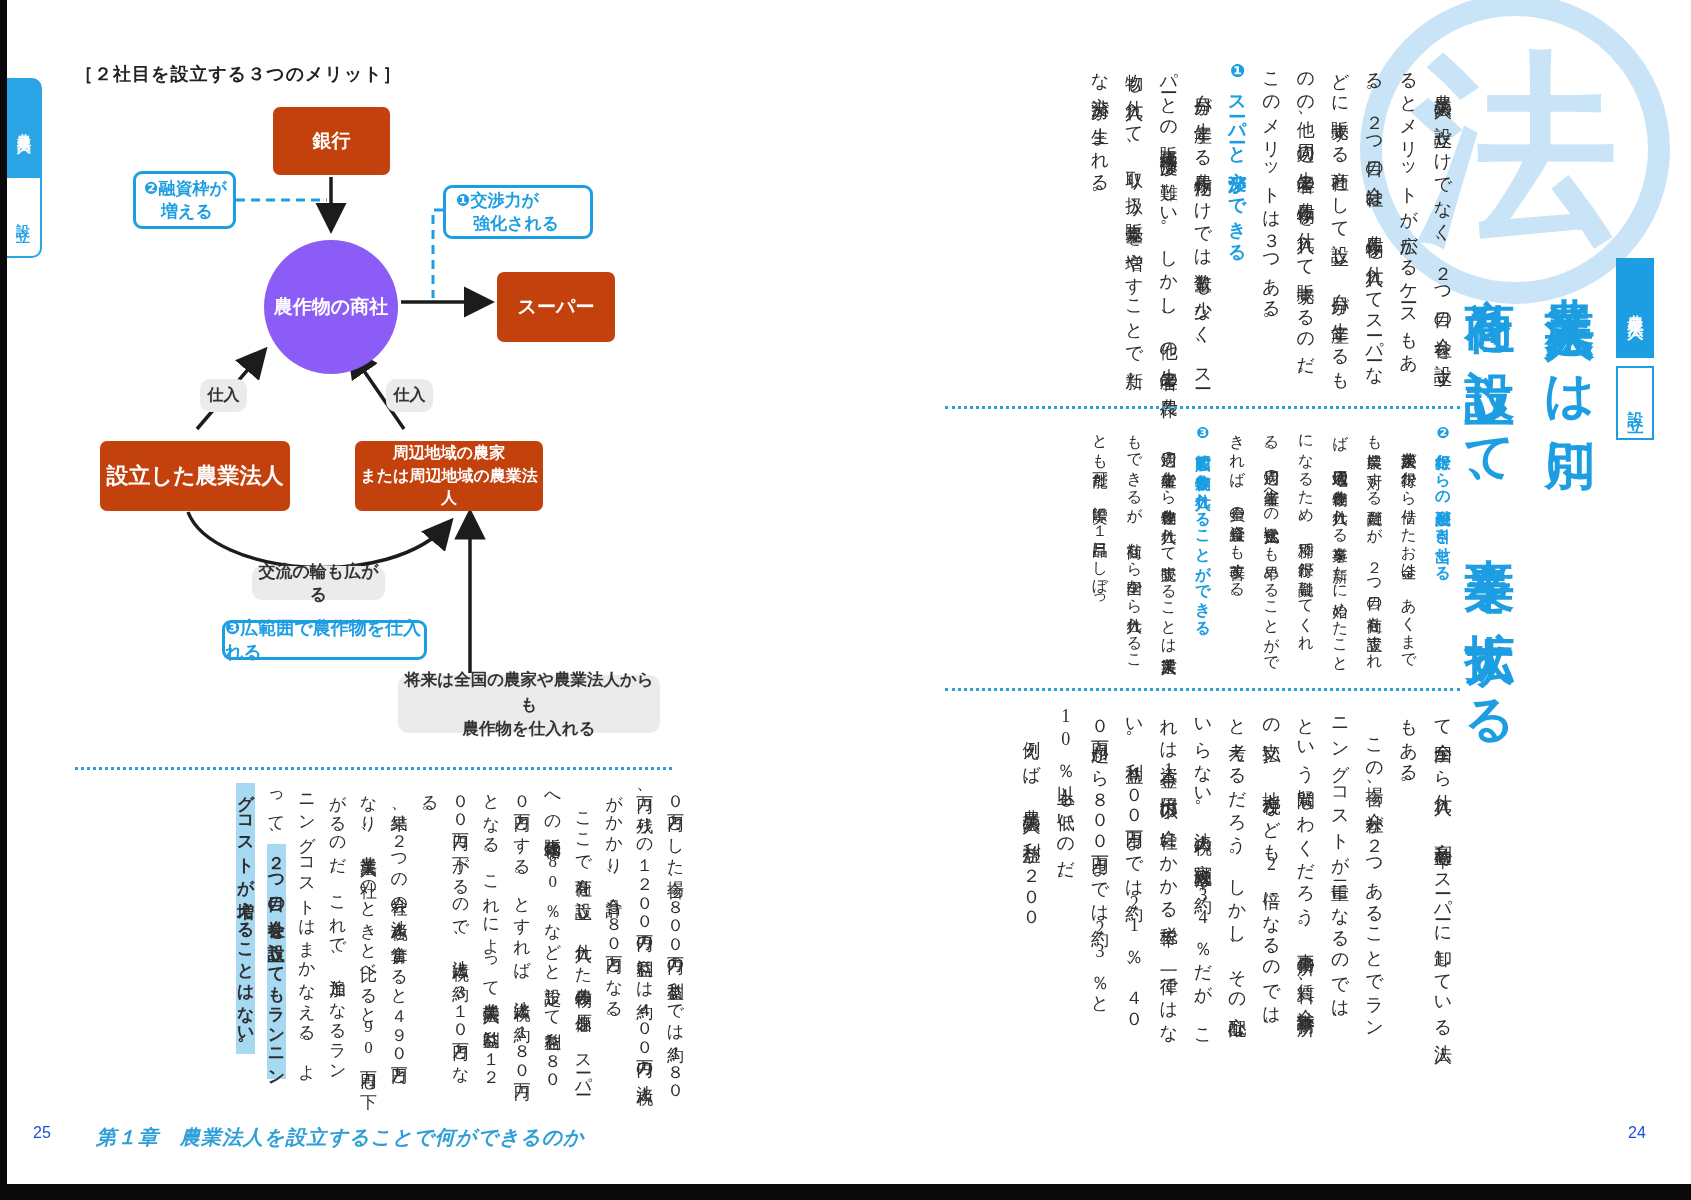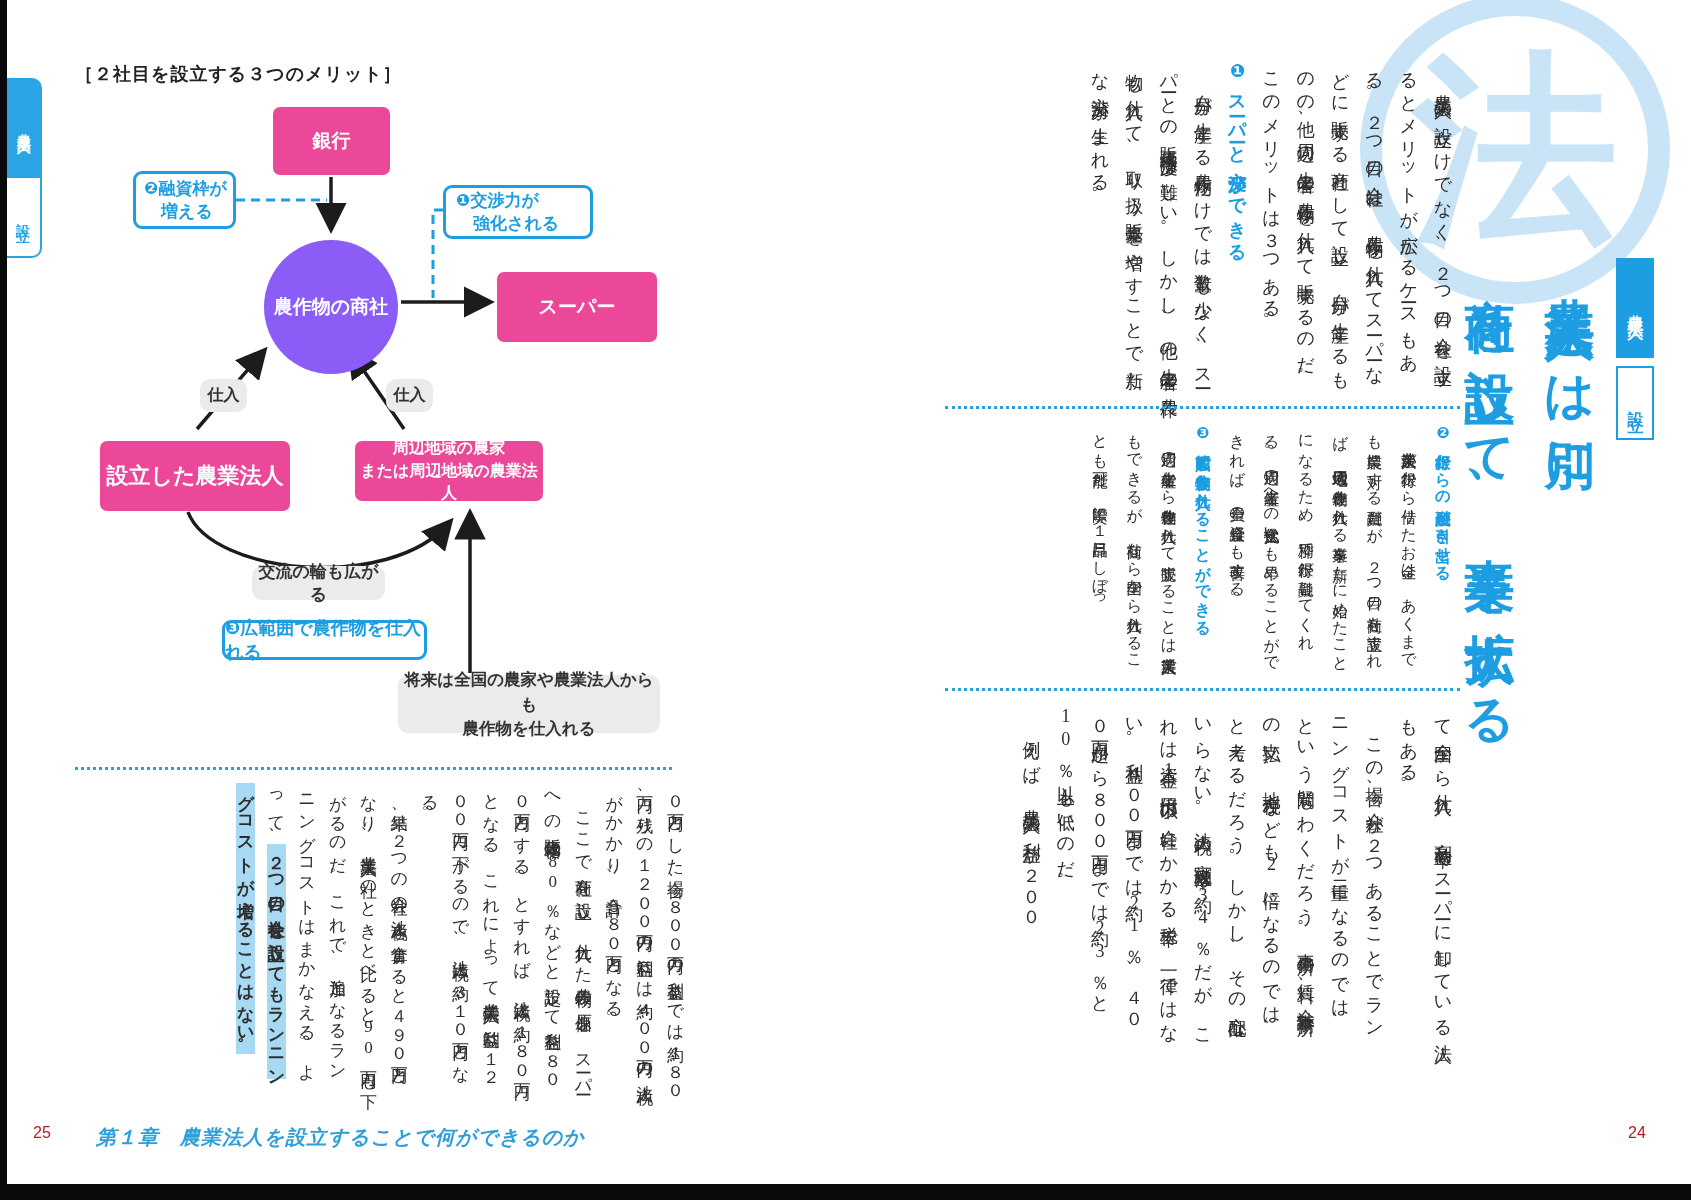--- a/index.html
+++ b/index.html
@@ -20,21 +20,21 @@
   
   .spine-blue{left:7px;top:78px;width:35px;height:98px;background:#2aa4e4;border-radius:0 10px 0 0;
     display:flex;align-items:center;justify-content:center;}
   .spine-blue span{color:#fff;font-size:14px;font-weight:bold;letter-spacing:2px;}
   .spine-white{left:7px;top:176px;width:35px;height:82px;background:#fff;border:2px solid #2aa4e4;border-left:none;
     box-sizing:border-box;border-radius:0 0 10px 0;display:flex;align-items:center;justify-content:center;}
   .spine-white span{color:#2aa4e4;font-size:14px;font-weight:bold;letter-spacing:5px;}
 
   
   .dg-title{left:75px;top:62px;font-size:18px;font-weight:bold;color:#222;letter-spacing:1px;}
-  .dbox{background:#ec4899;color:#fff;border-radius:7px;display:flex;align-items:center;justify-content:center;
+  .dbox{background:#c2410c;color:#fff;border-radius:7px;display:flex;align-items:center;justify-content:center;
     font-weight:bold;text-align:center;}
   .lbox{background:#ebebeb;color:#333;border-radius:10px;display:flex;align-items:center;justify-content:center;
     font-weight:bold;text-align:center;}
   .callout{background:#fff;border:3px solid #1e9ee2;border-radius:9px;color:#1e9ee2;font-weight:bold;
     box-sizing:border-box;display:flex;align-items:center;}
   .pre{white-space:pre-line;}
   .circle{left:264px;top:240px;width:134px;height:134px;border-radius:50%;background:#8b5cf6;
     display:flex;align-items:center;justify-content:center;color:#fff;font-weight:bold;font-size:19px;}
   .diagram-svg{left:60px;top:55px;}
 
@@ -56,21 +56,21 @@
   .logo-ring span{color:#c8e4f6;font-size:205px;font-weight:bold;line-height:1;}
   .kicker1{left:1616px;top:258px;width:38px;height:100px;background:#1e9ee2;display:flex;align-items:center;justify-content:center;}
   .kicker1 span{color:#fff;font-size:16px;font-weight:bold;letter-spacing:3px;}
   .kicker2{left:1616px;top:366px;width:38px;height:74px;background:#fff;border:2px solid #1e9ee2;box-sizing:border-box;
     display:flex;align-items:center;justify-content:center;}
   .kicker2 span{color:#1e9ee2;font-size:16px;font-weight:bold;letter-spacing:5px;}
   .big-title{left:1448px;top:258px;width:162px;height:852px;font-size:50px;font-weight:bold;color:#1e9ee2;
     line-height:80px;letter-spacing:5px;white-space:pre-line;}
 
   
-  .pgnum{font-size:16px;color:#b91c1c;}
+  .pgnum{font-size:16px;color:#1d4ed8;}
   .chapter{font-size:20px;font-weight:bold;color:#2f9fd8;letter-spacing:1px;font-style:italic;}
 </style>
 </head>
 <body>
 
 <div class="abs edge-left"></div>
 <div class="abs edge-bottom"></div>
 
 <div class="abs spine-blue">
   <span class="v">農業法人</span>
@@ -115,36 +115,36 @@
 
 <div class="abs callout pre" style="left:443px;top:185px;width:150px;height:54px;font-size:17px;padding-left:10px;">
   <span>❶交渉力が
 　強化される</span>
 </div>
 
 <div class="abs circle">
   <span>農作物の商社</span>
 </div>
 
-<div class="abs dbox" style="left:497px;top:272px;width:160px;height:70px;font-size:19px;">
+<div class="abs dbox" style="left:497px;top:272px;width:118px;height:70px;font-size:19px;">
   <span>スーパー</span>
 </div>
 
 <div class="abs lbox" style="left:200px;top:379px;width:47px;height:33px;font-size:16px;">
   <span>仕入</span>
 </div>
 <div class="abs lbox" style="left:386px;top:379px;width:47px;height:33px;font-size:16px;">
   <span>仕入</span>
 </div>
 
 <div class="abs dbox" style="left:100px;top:441px;width:190px;height:70px;font-size:22px;text-align:center;">
   <span>設立した農業法人</span>
 </div>
 
-<div class="abs dbox pre" style="left:355px;top:441px;width:188px;height:60px;font-size:16px;line-height:1.4;">
+<div class="abs dbox pre" style="left:355px;top:441px;width:188px;height:70px;font-size:16px;line-height:1.4;">
   <span>周辺地域の農家
 または周辺地域の農業法人</span>
 </div>
 
 <div class="abs lbox" style="left:252px;top:566px;width:133px;height:34px;font-size:17px;">
   <span>交流の輪も広がる</span>
 </div>
 
 <div class="abs callout" style="left:222px;top:620px;width:205px;height:40px;font-size:18px;justify-content:center;">
   <span>❸広範囲で農作物を仕入れる</span>

